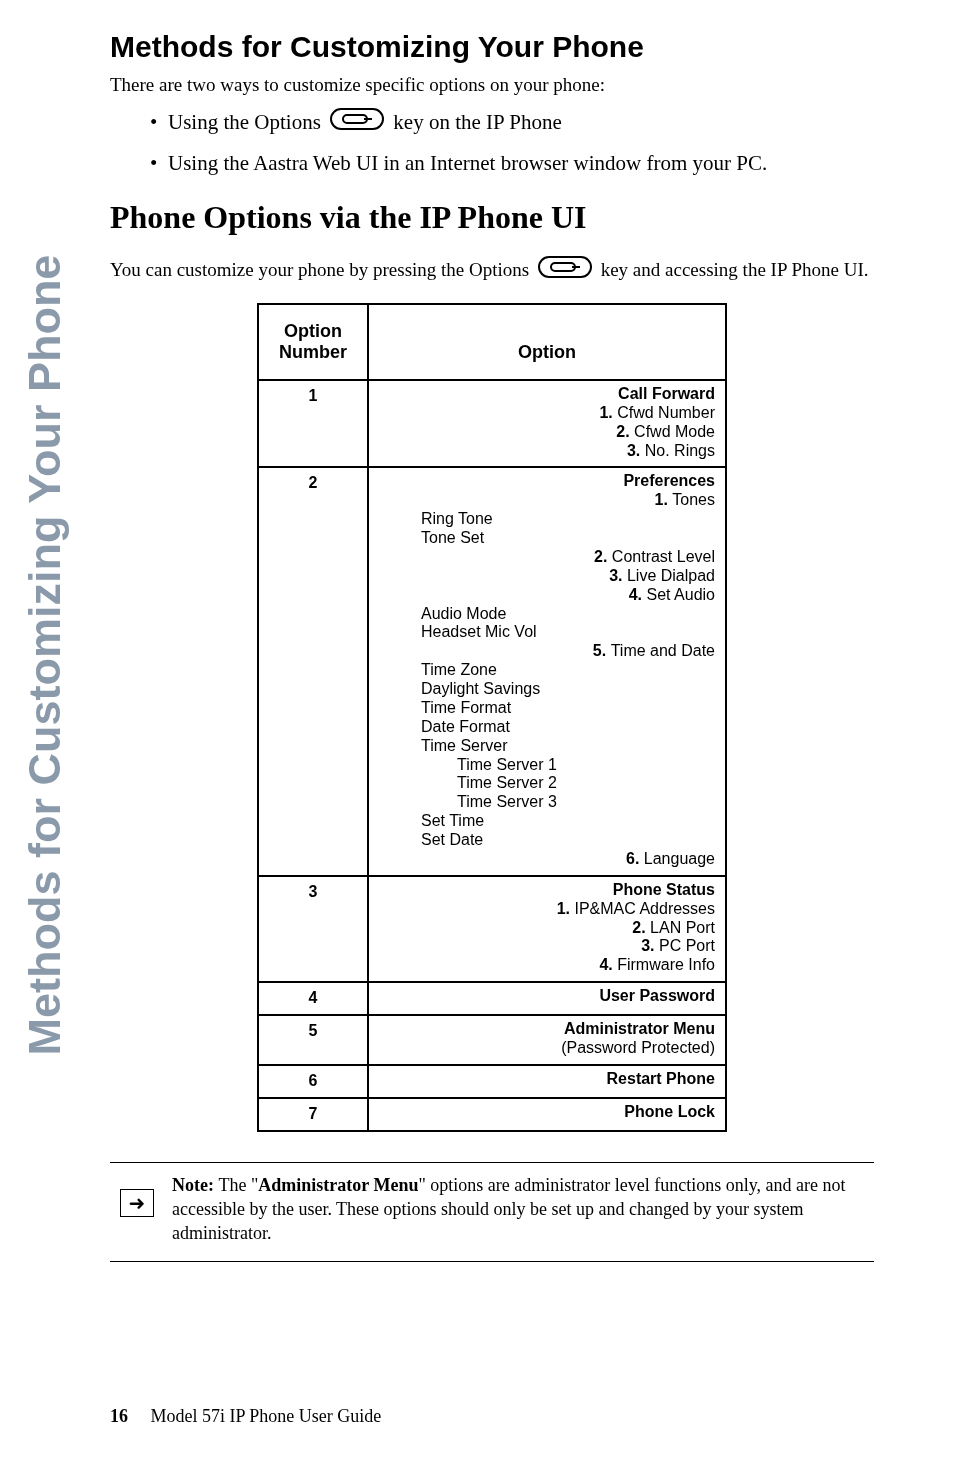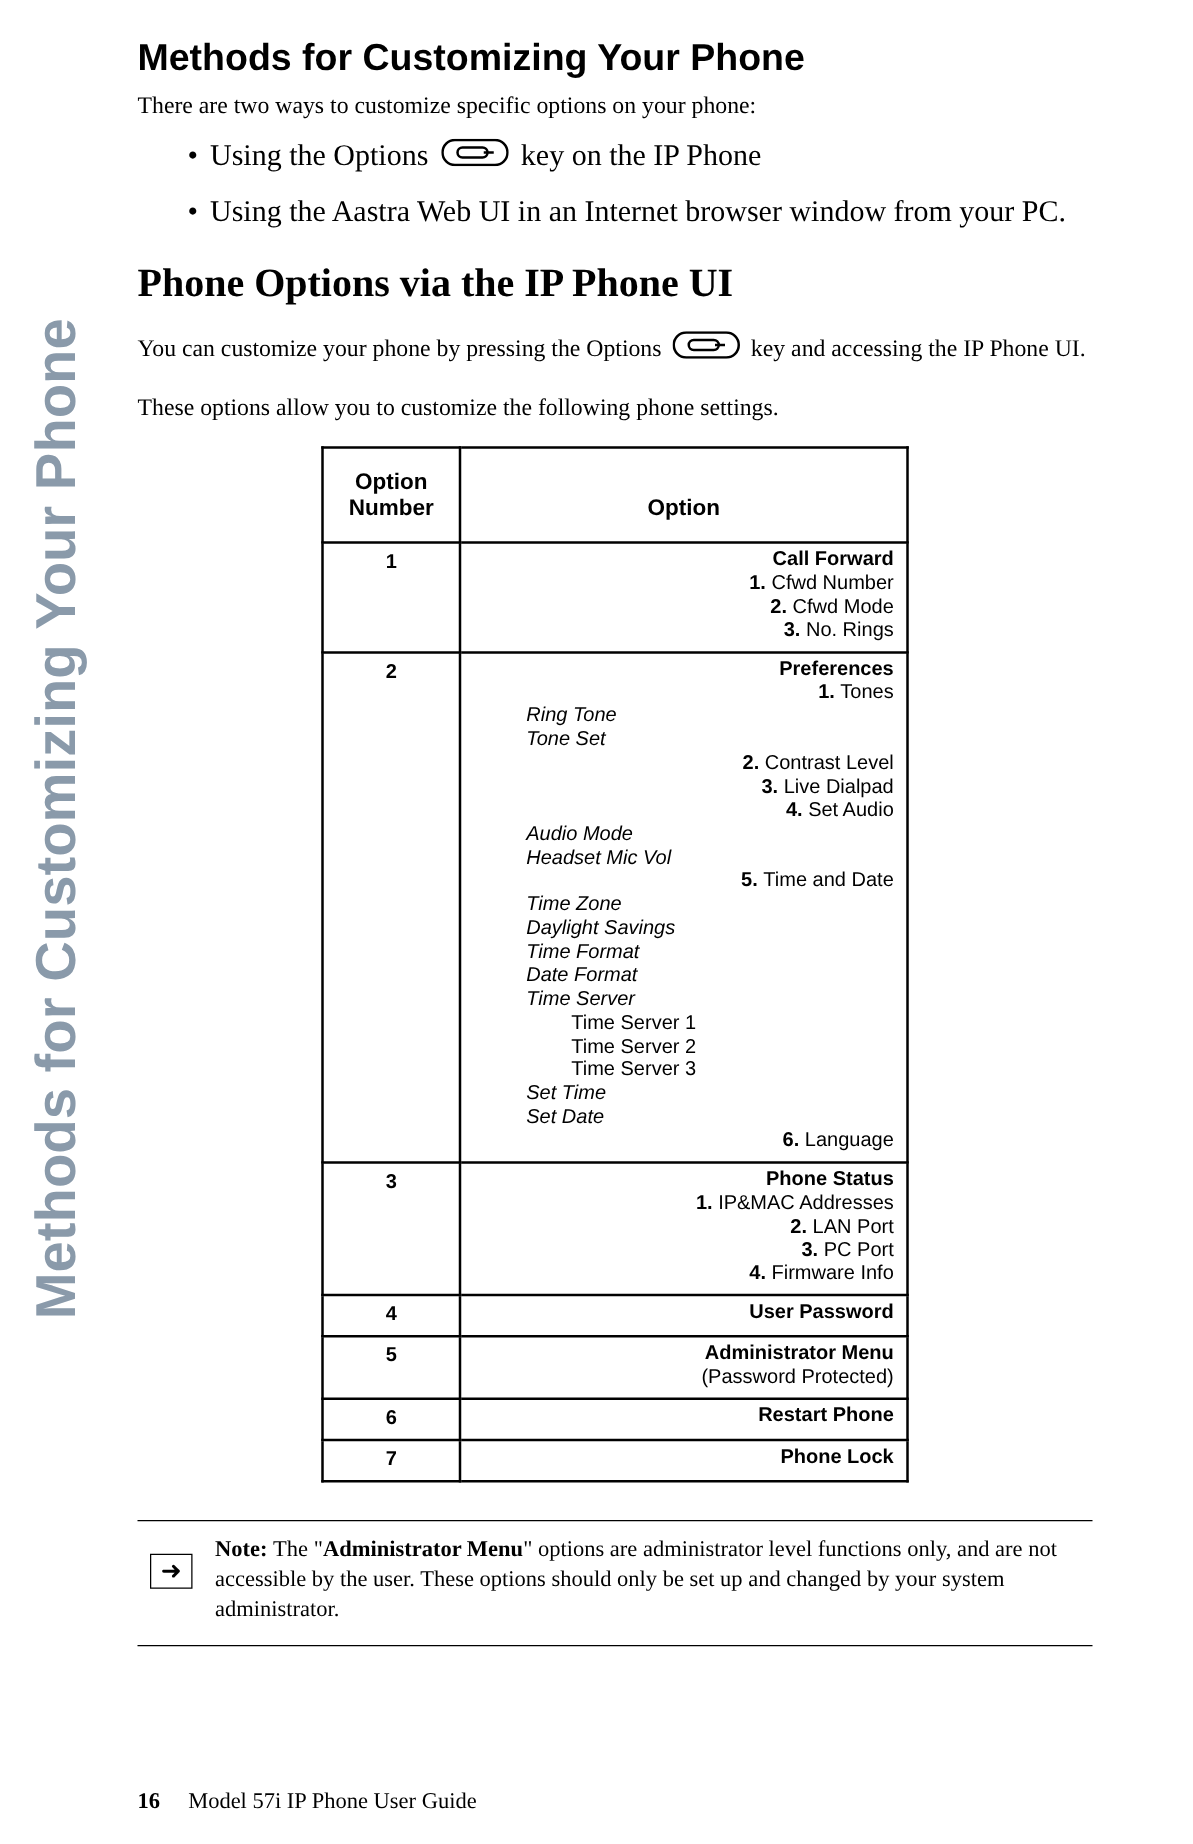--- a/index.html
+++ b/index.html
@@ -44,21 +44,21 @@
     font-size: 19px;
     margin-bottom: 8px;
     line-height: 1.4;
   }
   ul.bullets {
     list-style: none;
     margin-left: 40px;
     margin-bottom: 20px;
   }
   ul.bullets li {
-    font-size: 24px;
+    font-size: 21px;
     margin-bottom: 8px;
     line-height: 1.5;
     position: relative;
     padding-left: 18px;
   }
   ul.bullets li::before {
     content: "•";
     position: absolute;
     left: 0;
     top: 0;
@@ -104,21 +104,21 @@
     vertical-align: top;
     line-height: 1.18;
   }
   table.options-table td.num {
     text-align: center;
     font-weight: bold;
     padding-top: 6px;
   }
   .opt-title { font-weight: bold; }
   .opt-line { display: block; text-align: right; }
-  .opt-sub1 { padding-left: 42px; display: block; font-style: italic; }
+  .opt-sub1 { padding-left: 42px; display: block; }
   .opt-sub2 { padding-left: 78px; display: block; }
   .opt-num { font-weight: bold; }
   .note-block {
     border-top: 1px solid #000;
     border-bottom: 1px solid #000;
     padding: 10px 0 16px 0;
     display: flex;
     align-items: flex-start;
     gap: 18px;
     margin-bottom: 40px;
@@ -136,21 +136,21 @@
     flex-shrink: 0;
   }
   .note-text {
     font-size: 18px;
     line-height: 1.35;
   }
   .note-text .note-label { font-weight: bold; }
   .note-text .bold { font-weight: bold; }
   .footer {
     position: absolute;
-    bottom: 24px;
+    bottom: 48px;
     left: 110px;
     font-size: 18px;
   }
   .footer .pagenum { font-weight: bold; margin-right: 18px; }
 </style>
 </head>
 <body>
 
 <div class="side-tab">
   <div class="side-tab-text">Methods for Customizing Your Phone</div>
@@ -186,21 +186,20 @@
     <span class="options-key-icon">
       <svg width="54" height="22" viewBox="0 0 54 22">
         <rect x="1" y="1" width="52" height="20" rx="10" ry="10" fill="#fff" stroke="#000" stroke-width="2"></rect>
         <rect x="13" y="7" width="24" height="8" rx="4" ry="4" fill="none" stroke="#000" stroke-width="2"></rect>
         <line x1="34" y1="11" x2="42" y2="11" stroke="#000" stroke-width="2"></line>
       </svg>
     </span>
     <span> key and accessing the IP Phone UI.</span>
   </p>
 
-  <p class="body">These options allow you to customize the following phone settings.</p>
 
   <table class="options-table">
     <thead>
       <tr>
         <th>Option Number</th>
         <th>Option</th>
       </tr>
     </thead>
     <tbody id="options-tbody">
         <tr>

